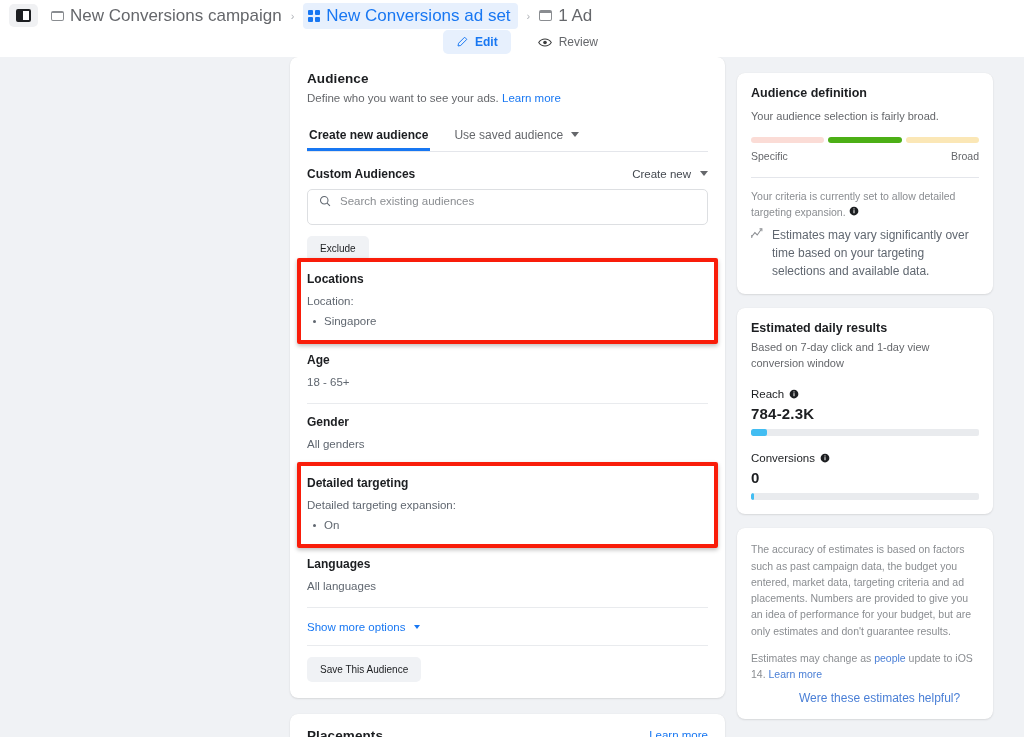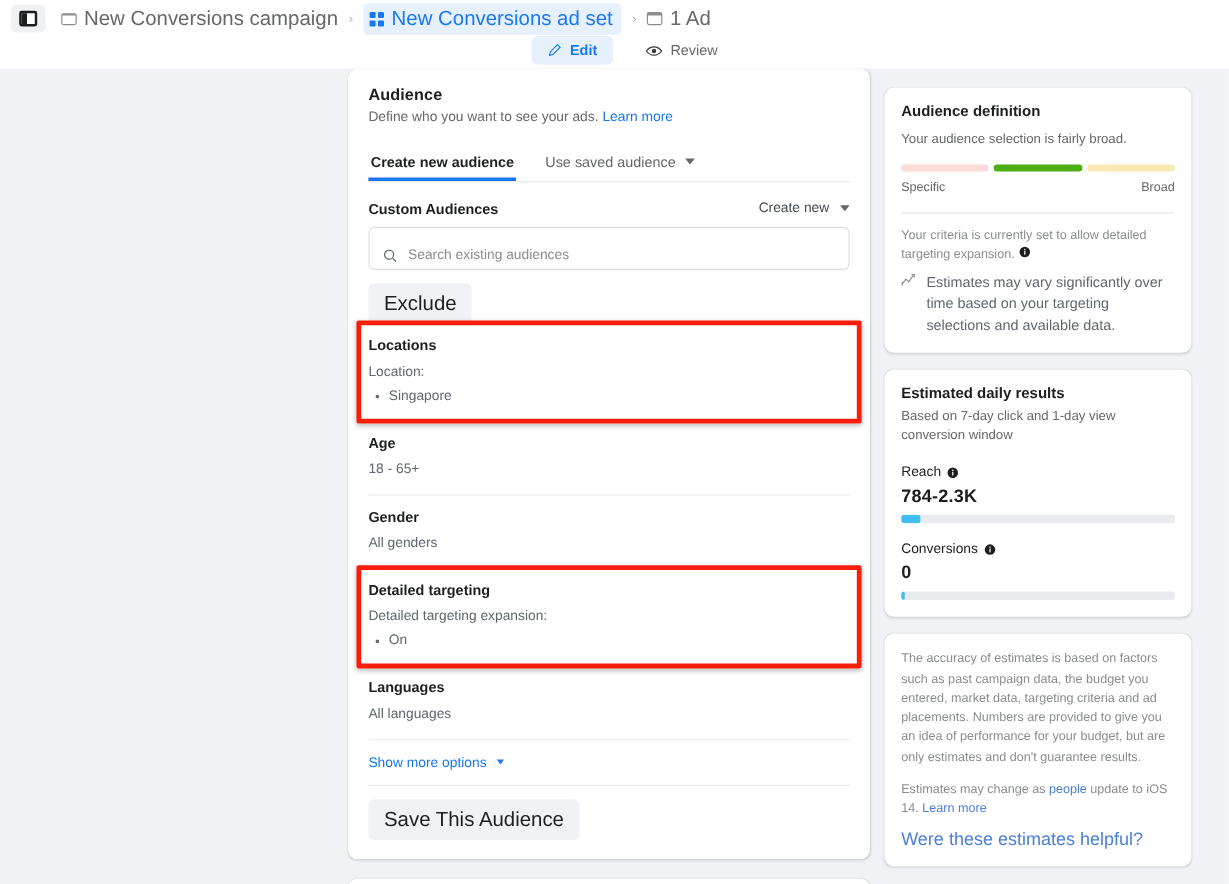--- a/index.html
+++ b/index.html
@@ -82,28 +82,28 @@
   .tab.sel { color: #1c1e21; font-weight: 700; box-shadow: inset 0 -3px 0 #1877f2; }
   .caret { display: inline-block; margin-left: 5px; border-left: 4px solid transparent;
     border-right: 4px solid transparent; border-top: 5px solid #65676b; vertical-align: 2px; }
 
   .row-between { display: flex; justify-content: space-between; align-items: center; margin-top: 15px; text-align: center; }
   .lbl-bold { font-size: 12px; font-weight: 700; color: #1c1e21; }
   .create-new { font-size: 11.5px; color: #444950; display: flex; align-items: center; gap: 4px; cursor: pointer; }
 
   .search-box {
     margin-top: 8px; height: 30px; border: 1px solid #dddfe2; border-radius: 5px;
-    display: flex; align-items: flex-start; padding: 17px 11px; gap: 9px; cursor: text;
+    display: flex; align-items: flex-end; padding: 17px 11px; gap: 9px; cursor: text;
   }
   .search-icon { width: 12px; height: 12px; flex: none; }
   .search-ph { font-size: 11.5px; color: #8a8d91; }
 
   .btn-grey {
     margin-top: 11px; display: inline-block; background: #f0f2f5; border: none; border-radius: 5px;
-    font-size: 17px; color: #1c1e21; padding: 7px 13px; cursor: pointer;
+    font-size: 10px; color: #1c1e21; padding: 7px 13px; cursor: pointer;
     font-family: "Liberation Sans", sans-serif;
   }
 
   .field { padding: 11px 0 11px 0; border-bottom: 1px solid #e9ebee; }
   .field:last-of-type { border-bottom: none; }
   .field h4 { font-size: 12px; font-weight: 700; color: #1c1e21; }
   .field .val { font-size: 11.5px; color: #606770; margin-top: 7px; line-height: 1.5; }
   .field ul { list-style: none; margin-top: 2px; }
   .field li { font-size: 11.5px; color: #606770; padding-left: 17px; position: relative; line-height: 1.6; }
   .field li:before { content: ""; position: absolute; left: 6px; top: 8px; width: 3px; height: 3px;
@@ -148,21 +148,21 @@
   .metric-label { font-size: 11.5px; color: #1c1e21; margin-top: 16px; display: flex; align-items: center; gap: 5px; }
   .metric-value { font-size: 15px; font-weight: 700; color: #1c1e21; margin-top: 5px; letter-spacing: .2px; }
   .bar-track { height: 7px; background: #e9ebee; border-radius: 2px; margin-top: 7px; overflow: hidden; }
   .bar-fill { height: 7px; background: #42bdf2; border-radius: 2px; }
   .bar-fill.thin { background: #42bdf2; }
 
   .footer-card { padding: 13px 14px 14px 14px; }
   .foot-p { font-size: 10.5px; color: #8a8d91; line-height: 1.55; }
   .foot-p + .foot-p { margin-top: 11px; }
   .foot-link { color: #4a7fd6; cursor: pointer; }
-  .foot-q { font-size: 15px; color: #4a7fd6; margin-top: 9px; cursor: pointer; }
+  .foot-q { font-size: 12px; color: #4a7fd6; margin-top: 9px; cursor: pointer; margin-left: 48px; }
 </style>
 </head>
 <body>
 
 <div class="page">
 
   <div class="topbar">
     <div class="crumbs">
       <div class="panel-toggle">
         <div class="glyph"></div>

